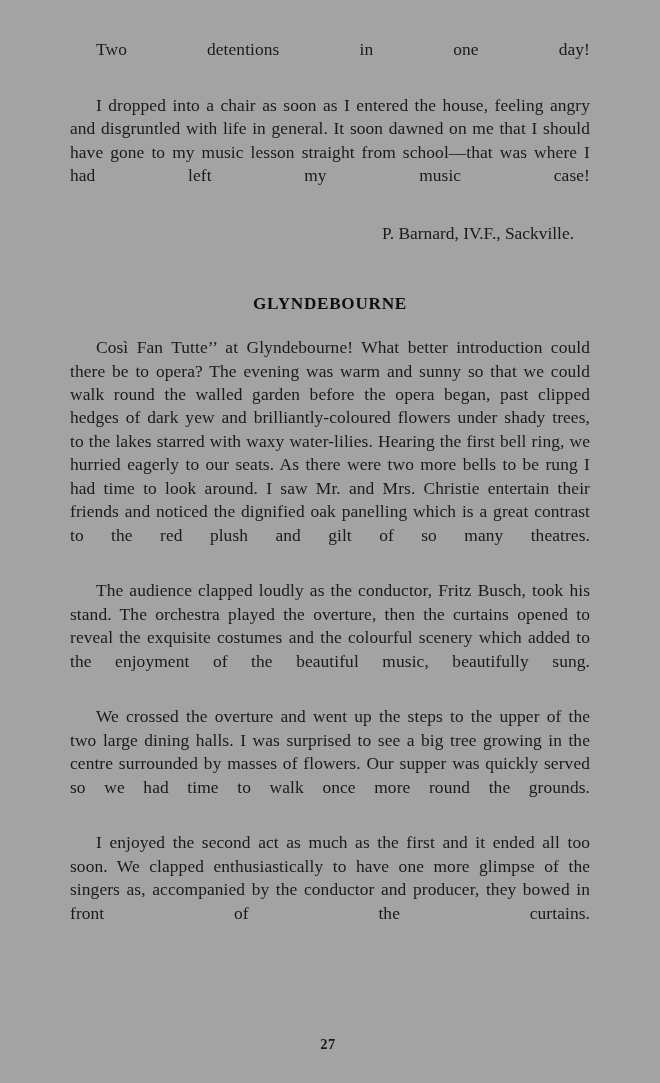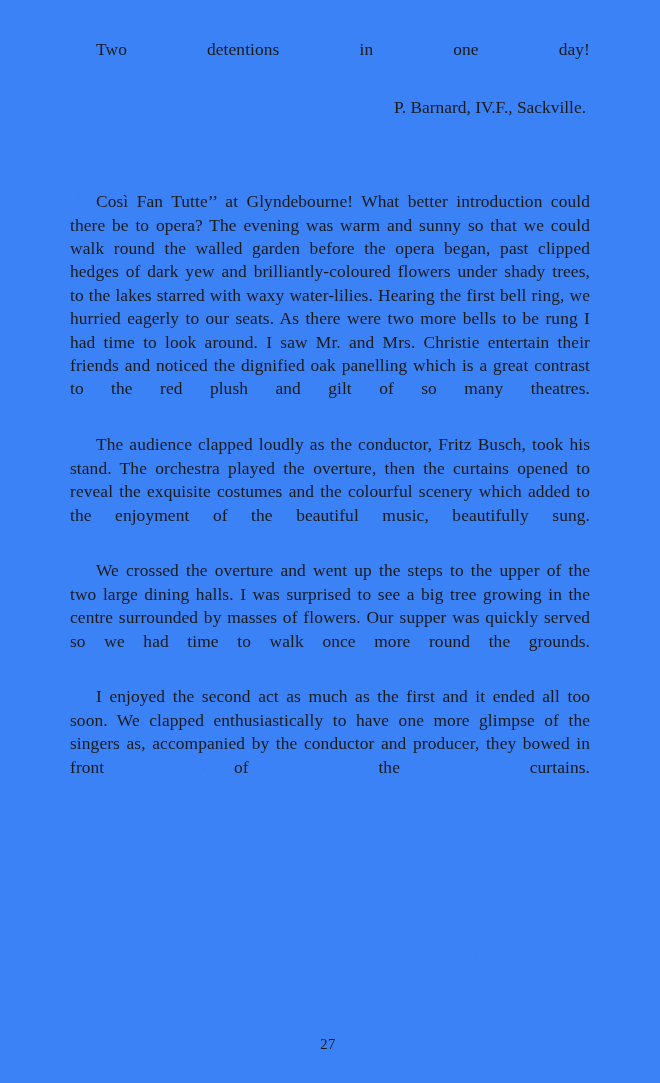--- a/index.html
+++ b/index.html
@@ -14,21 +14,21 @@
     position: relative;
     font-family: "Liberation Serif", "DejaVu Serif", serif;
     color: #1b1b1b;
     overflow: hidden;
   }
 
   
   .page {
     position: absolute;
     inset: 0;
-    background: #3b82f6;
+    background: #a3a3a3;
   }
 
   .text-column {
     position: absolute;
     left: 70px;
     top: 38px;
     width: 520px;
   }
 
   p.para {
@@ -50,21 +50,21 @@
   }
 
   
   p.para::after {
     content: "";
     display: inline-block;
     width: 100%;
   }
 
   .attribution {
-    margin: 11px 0 0 0;
+    margin: 11px 12px 0 0;
     text-align: right;
     font-size: 17.4px;
     line-height: 23.4px;
     padding-right: 4px;
     color: #1a1a1a;
   }
 
   .section-heading {
     margin: 0;
     text-align: center;
@@ -78,21 +78,21 @@
   .gap-before-heading { height: 49px; }
   .gap-after-heading  { height: 22px; }
 
   .page-number {
     position: absolute;
     left: 0;
     right: 4px;
     top: 1036px;
     text-align: center;
     font-size: 14.5px;
-    font-weight: normal;
+    font-weight: bold;
     letter-spacing: 0.5px;
     color: #1a1a1a;
   }
 
   
   .scan-noise {
     position: absolute;
     inset: 0;
     pointer-events: none;
     opacity: 0.33;
@@ -107,26 +107,28 @@
 </style>
 </head>
 <body>
 
 <div class="page">
 
   <div class="text-column">
 
     <div>
       <p class="para">Two detentions in one day!</p>
+      <p class="para">I dropped into a chair as soon as I entered the house, feeling angry and disgruntled with life in general.  It soon dawned on me that I should have gone to my music lesson straight from school—that was where I had left my music case!</p>
       <p class="attribution">P. Barnard, IV.F., Sackville.</p>
     </div>
 
     <div class="gap-before-heading"></div>
 
     <div>
+      <h2 class="section-heading">GLYNDEBOURNE</h2>
 
       <div class="gap-after-heading"></div>
 
       <p class="para">Così Fan Tutte’’ at Glyndebourne!  What better introduction could there be to opera?  The evening was warm and sunny so that we could walk round the walled garden before the opera began, past clipped hedges of dark yew and brilliantly-coloured flowers under shady trees, to the lakes starred with waxy water-lilies.  Hearing the first bell ring, we hurried eagerly to our seats.  As there were two more bells to be rung I had time to look around.  I saw Mr. and Mrs. Christie entertain their friends and noticed the dignified oak panelling which is a great contrast to the red plush and gilt of so many theatres.</p>
       <p class="para">The audience clapped loudly as the conductor, Fritz Busch, took his stand.  The orchestra played the overture, then the curtains opened to reveal the exquisite costumes and the colourful scenery which added to the enjoyment of the beautiful music, beautifully sung.</p>
       <p class="para">We crossed the overture and went up the steps to the upper of the two large dining halls.  I was surprised to see a big tree growing in the centre surrounded by masses of flowers.  Our supper was quickly served so we had time to walk once more round the grounds.</p>
       <p class="para">I enjoyed the second act as much as the first and it ended all too soon.  We clapped enthusiastically to have one more glimpse of the singers as, accompanied by the conductor and producer, they bowed in front of the curtains.</p>
 
     </div>
 

